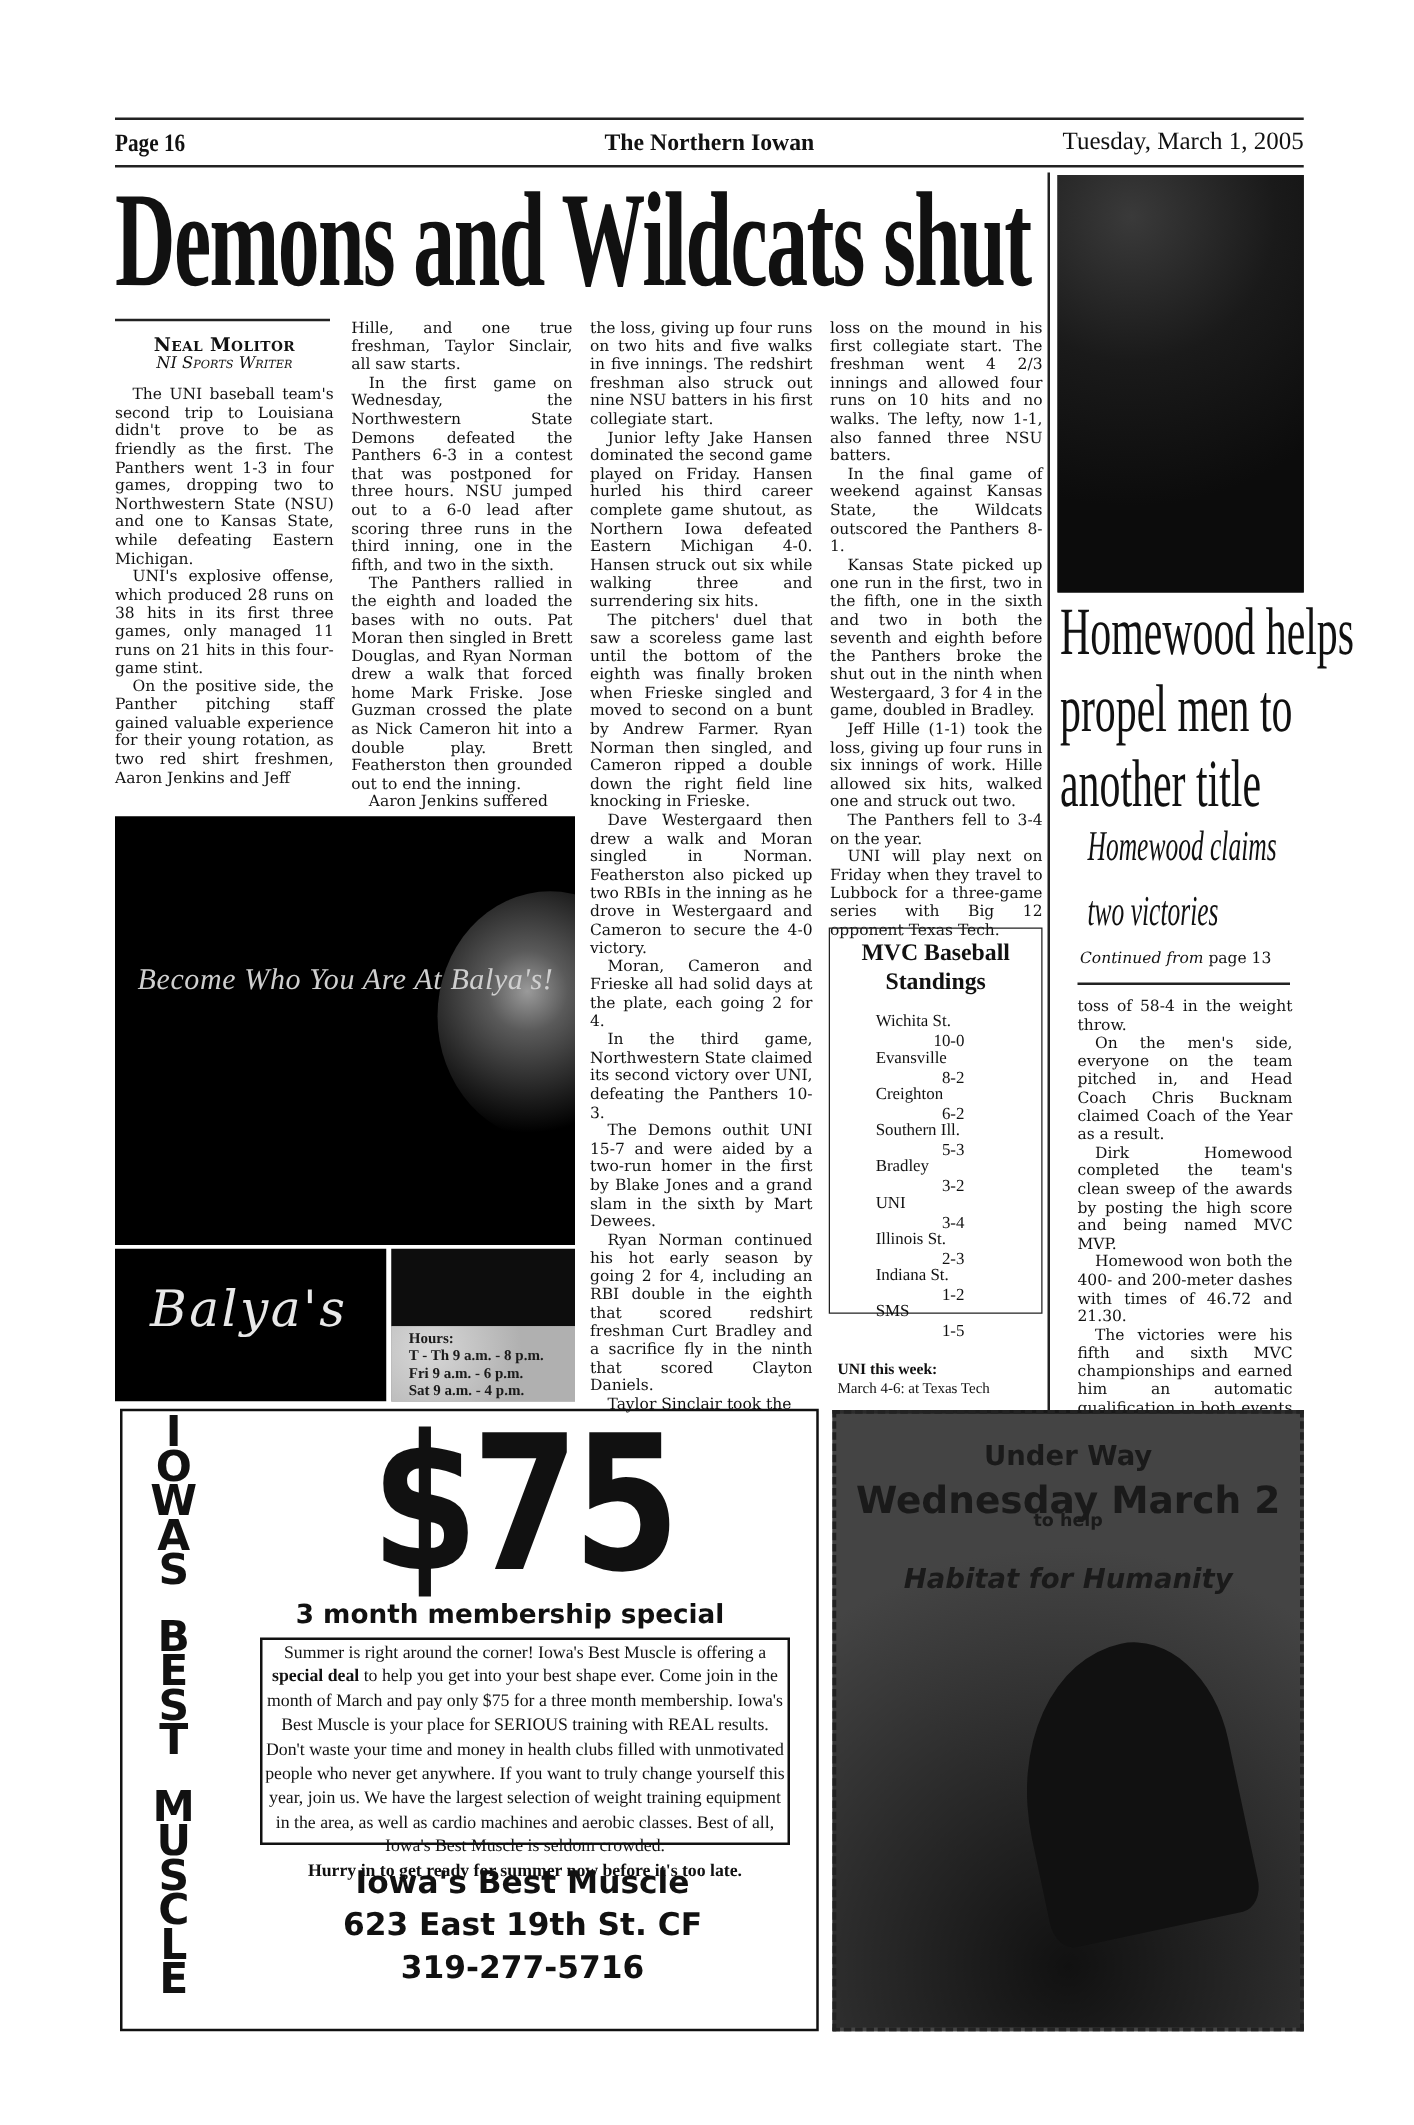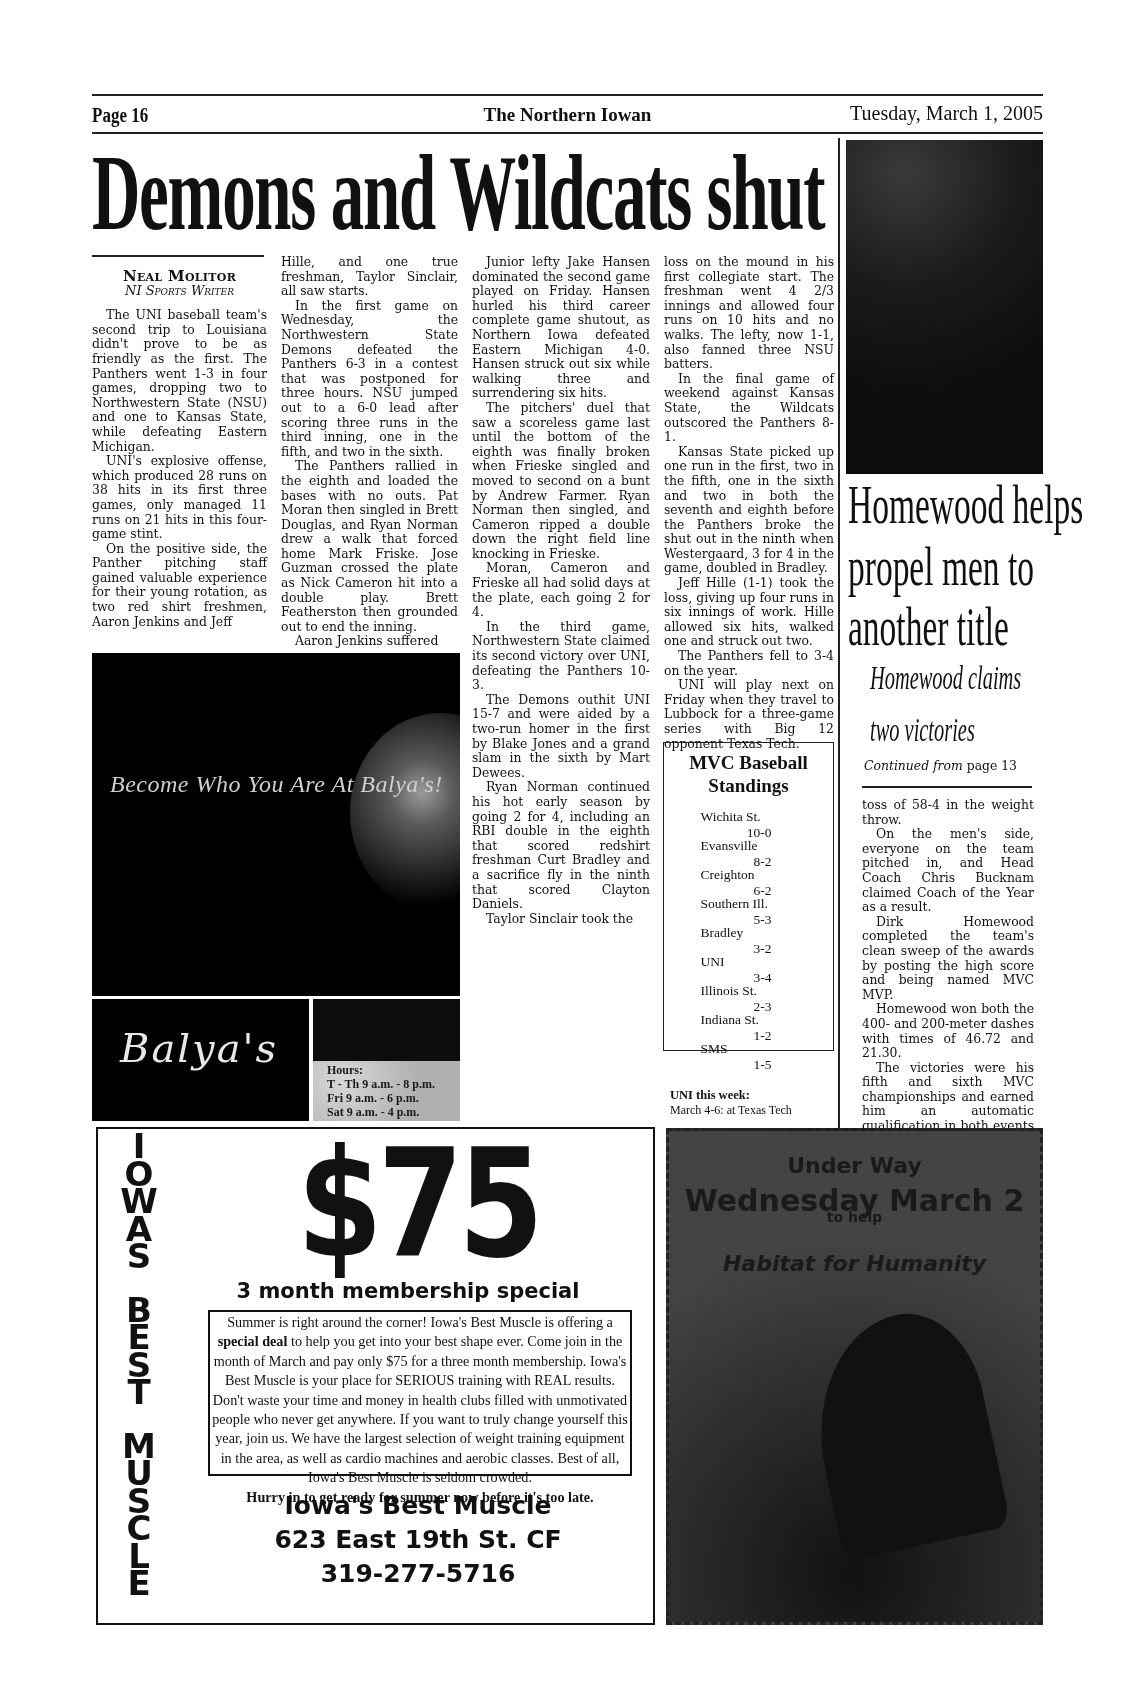--- a/index.html
+++ b/index.html
@@ -114,22 +114,24 @@
 </div>
 
 <div class="col" style="left:281px;top:255px;width:177px;">
   <p style="text-indent:0">Hille, and one true freshman, Taylor Sinclair, all saw starts.</p>
   <p>In the first game on Wednesday, the Northwestern State Demons defeated the Panthers 6-3 in a contest that was postponed for three hours. NSU jumped out to a 6-0 lead after scoring three runs in the third inning, one in the fifth, and two in the sixth.</p>
   <p>The Panthers rallied in the eighth and loaded the bases with no outs. Pat Moran then singled in Brett Douglas, and Ryan Norman drew a walk that forced home Mark Friske. Jose Guzman crossed the plate as Nick Cameron hit into a double play. Brett Featherston then grounded out to end the inning.</p>
   <p>Aaron Jenkins suffered</p>
 </div>
 
 <div class="col" style="left:472px;top:255px;width:178px;">
+  <p style="text-indent:0">the loss, giving up four runs on two hits and five walks in five innings. The redshirt freshman also struck out nine NSU batters in his first collegiate start.</p>
   <p>Junior lefty Jake Hansen dominated the second game played on Friday. Hansen hurled his third career complete game shutout, as Northern Iowa defeated Eastern Michigan 4-0. Hansen struck out six while walking three and surrendering six hits.</p>
   <p>The pitchers' duel that saw a scoreless game last until the bottom of the eighth was finally broken when Frieske singled and moved to second on a bunt by Andrew Farmer. Ryan Norman then singled, and Cameron ripped a double down the right field line knocking in Frieske.</p>
+  <p>Dave Westergaard then drew a walk and Moran singled in Norman. Featherston also picked up two RBIs in the inning as he drove in Westergaard and Cameron to secure the 4-0 victory.</p>
   <p>Moran, Cameron and Frieske all had solid days at the plate, each going 2 for 4.</p>
   <p>In the third game, Northwestern State claimed its second victory over UNI, defeating the Panthers 10-3.</p>
   <p>The Demons outhit UNI 15-7 and were aided by a two-run homer in the first by Blake Jones and a grand slam in the sixth by Mart Dewees.</p>
   <p>Ryan Norman continued his hot early season by going 2 for 4, including an RBI double in the eighth that scored redshirt freshman Curt Bradley and a sacrifice fly in the ninth that scored Clayton Daniels.</p>
   <p>Taylor Sinclair took the</p>
 </div>
 
 <div class="col" style="left:664px;top:255px;width:170px;">
   <p style="text-indent:0">loss on the mound in his first collegiate start. The freshman went 4 2/3 innings and allowed four runs on 10 hits and no walks. The lefty, now 1-1, also fanned three NSU batters.</p>
   <p>In the final game of weekend against Kansas State, the Wildcats outscored the Panthers 8-1.</p>

